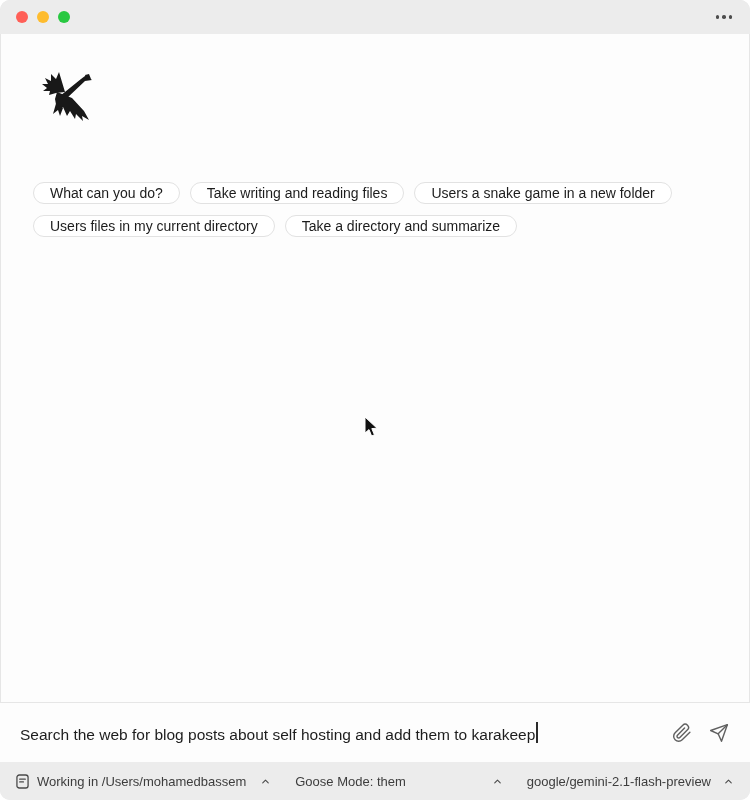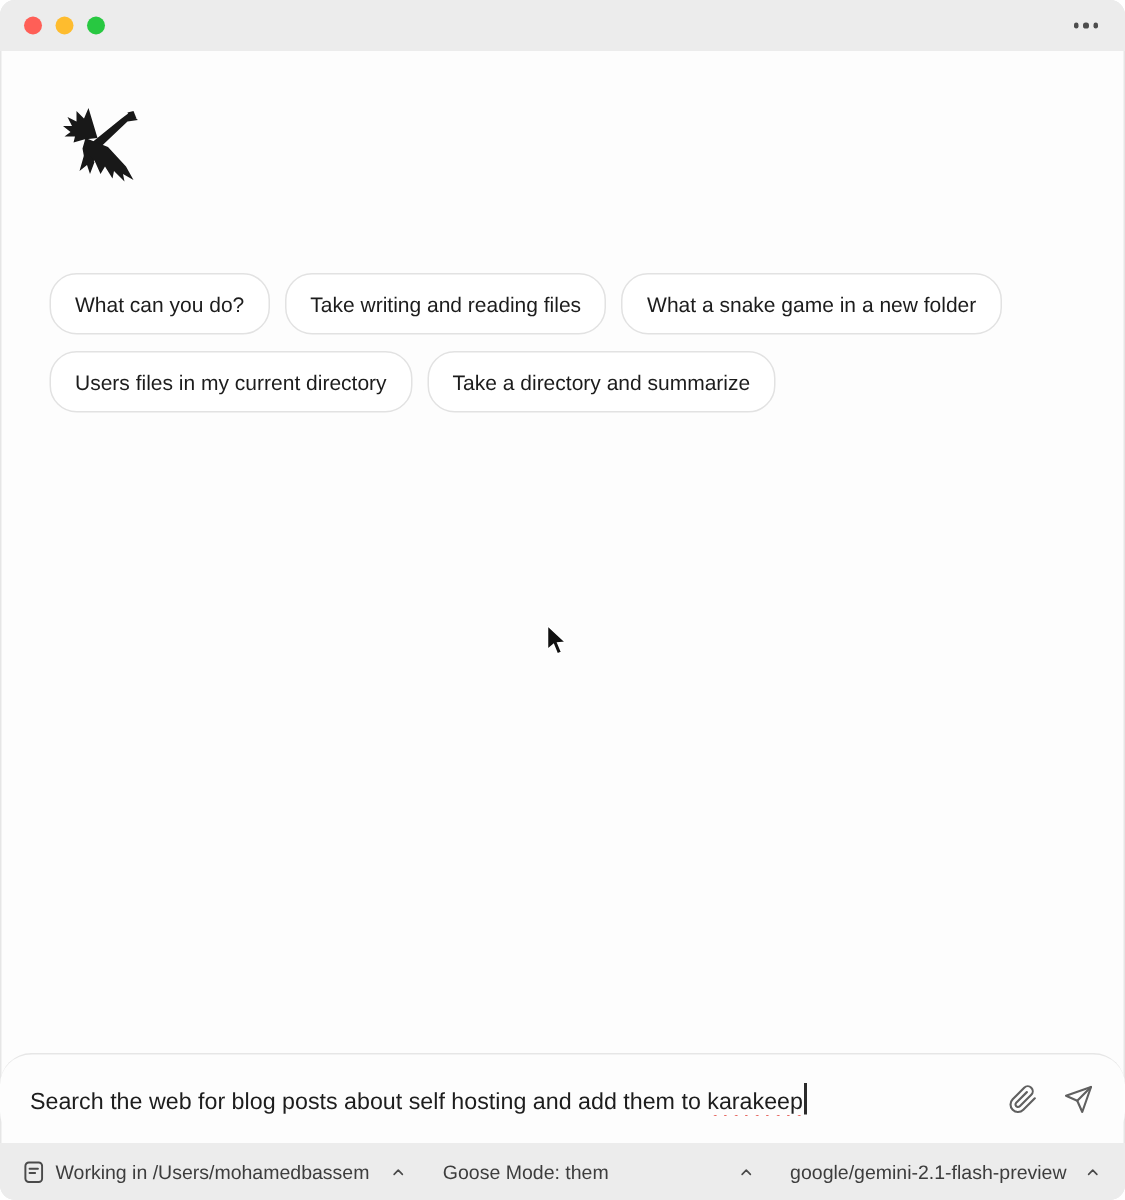--- a/index.html
+++ b/index.html
@@ -34,21 +34,21 @@
 
   
   .logo { position: absolute; left: 39px; top: 70px; width: 56px; height: 54px; }
 
   
   .suggestions {
     position: absolute; left: 33px; top: 182px; width: 662px;
     display: flex; flex-wrap: wrap; gap: 11px 10px;
   }
   .pill {
-    height: 41px;
+    height: 22px;
     display: inline-flex; align-items: center;
     padding: 0 16px;
     background: #ffffff;
     border: 1px solid #e2e2e2;
     border-radius: 18px;
     font-size: 14px;
     color: #1c1c1c;
     white-space: nowrap;
     cursor: pointer;
   }
@@ -56,21 +56,20 @@
   
   .mouse-cursor { position: absolute; left: 364px; top: 417px; width: 15px; height: 22px; }
 
   
   .composer {
     position: absolute; left: 0; right: 0; top: 702px; height: 60px;
     background: #fdfdfd;
     border-top: 1px solid #e6e6e6;
     display: flex; align-items: center;
     padding: 0 20px;
-    border-radius: 21px;
   }
   .composer-text {
     font-size: 15.5px; color: #1d1d1d;
     white-space: nowrap; overflow: hidden;
   }
   .misspelled {
     text-decoration: underline;
     text-decoration-style: wavy;
     text-decoration-color: #e4544b;
     text-decoration-thickness: 1px;
@@ -130,21 +129,21 @@
         <polygon points="18,22 33,28 45,41 50,50 43,46 44,51 37,44 36,49 31,41 28,46 24,37 18,40 16,29"></polygon>
 
         <polygon points="18,30 14,44 19,40 21,46 24,38"></polygon>
       </g>
     </svg>
   </div>
 
   <div class="suggestions">
     <button class="pill">What can you do?</button>
     <button class="pill">Take writing and reading files</button>
-    <button class="pill">What a snake game in a new folder</button>
+    <button class="pill">Users a snake game in a new folder</button>
     <button class="pill">Users files in my current directory</button>
     <button class="pill">Take a directory and summarize</button>
   </div>
 
   <div class="mouse-cursor">
     <svg viewBox="0 0 15 22" width="15" height="22">
       <polygon points="1,0 1,16 5,12.6 7.6,19 10.4,17.8 7.8,11.6 13,11.2" fill="#111" stroke="#fff" stroke-width="1"></polygon>
     </svg>
   </div>
 

